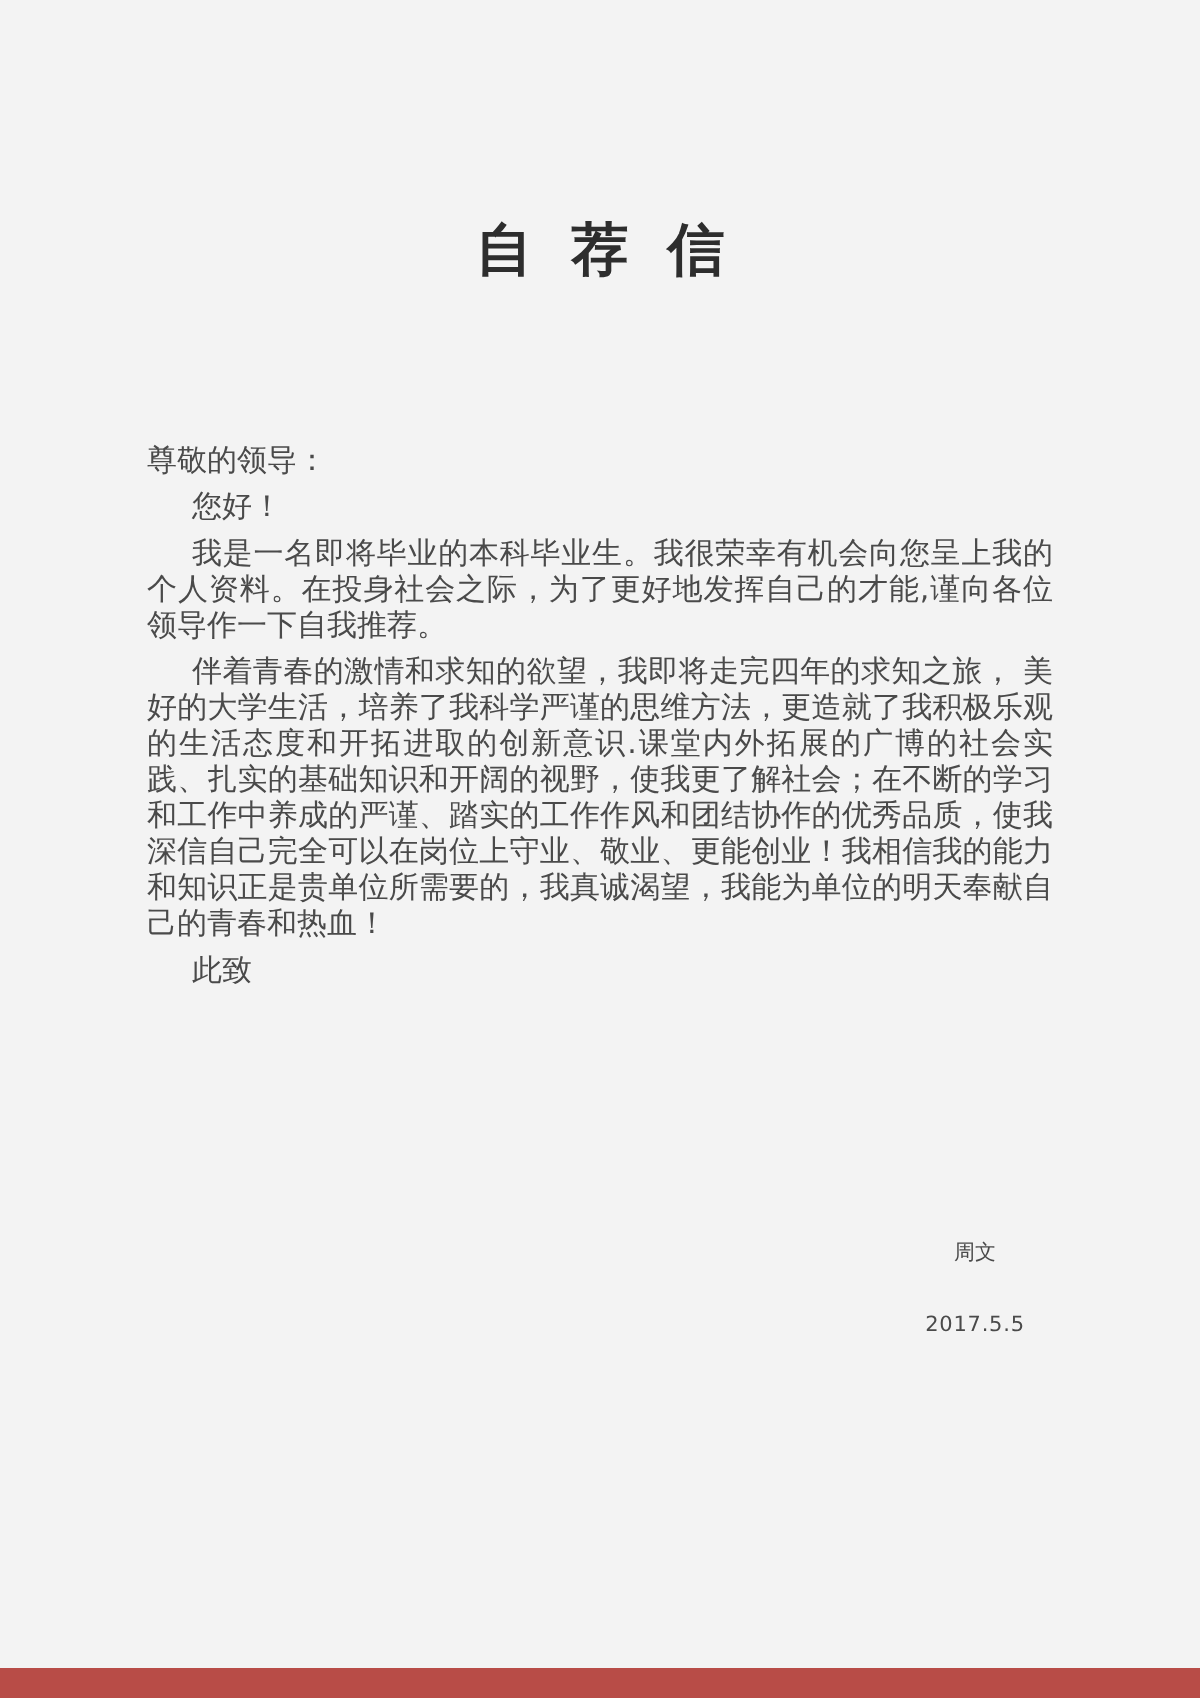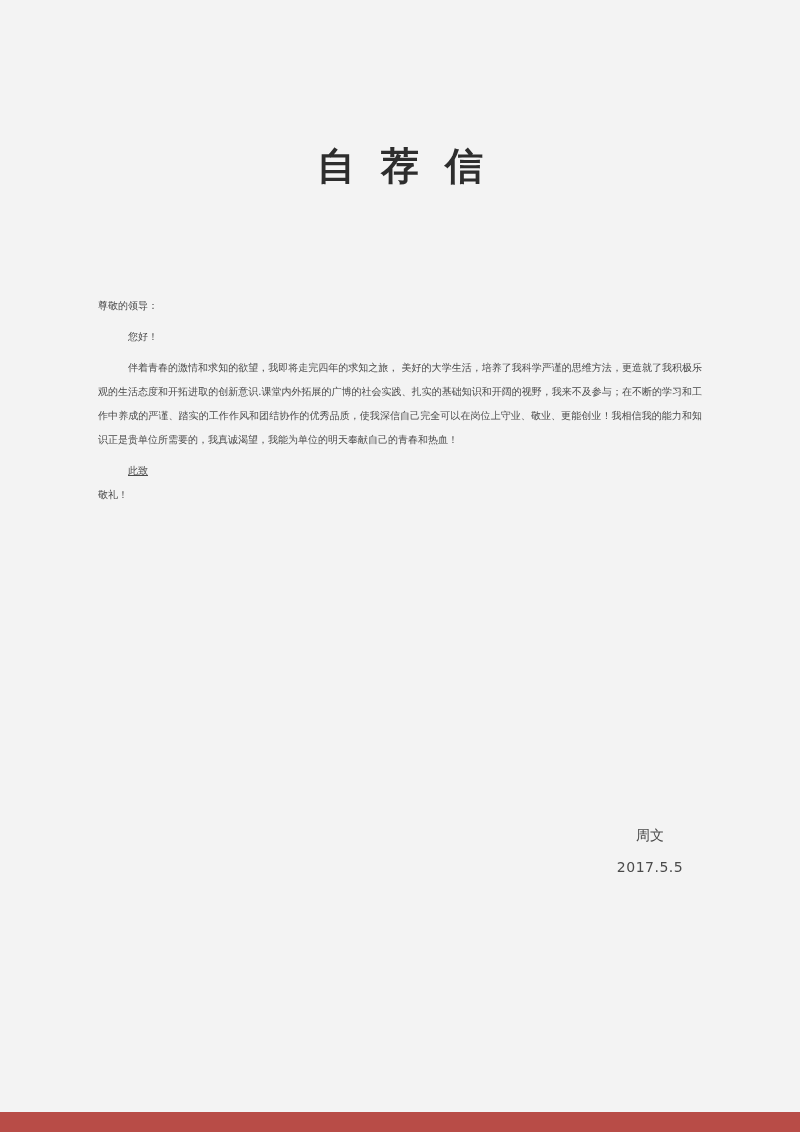--- a/index.html
+++ b/index.html
@@ -26,76 +26,75 @@
       color: #2d2d2d;
       letter-spacing: 26px;
       text-indent: 26px;
       line-height: 56px;
     }
     .letter-body {
       position: absolute;
       top: 294px;
       left: 98px;
       width: 604px;
-      font-size: 10px;
+      font-size: 20px;
       line-height: 24px;
       text-align: justify;
     }
     .salutation {
       margin: 0 0 7px 0;
     }
     .para {
       margin: 0 0 7px 0;
       text-indent: 30px;
     }
     .closing-1 {
       margin: 0;
       text-indent: 30px;
-      text-decoration: underline;
     }
     .closing-2 {
       margin: 0;
     }
     .signature {
       position: absolute;
       top: 811px;
       left: 600px;
       width: 100px;
       text-align: center;
       font-size: 14px;
       line-height: 24px;
     }
     .signature .name {
       margin-left: 0px;
       margin-top: 12px;
     }
     .signature .date {
-      margin-top: 8px;
+      margin-top: 24px;
       letter-spacing: 0.5px;
     }
     .footer-bar {
       position: absolute;
       left: 0;
       top: 1112px;
       width: 800px;
       height: 20px;
       background: #b84c47;
     }
   </style>
 </head>
 <body>
 
 <div class="page-title">自荐信</div>
 
 <div class="letter-body">
   <p class="salutation">尊敬的领导：</p>
   <p class="para">您好！</p>
-  <p class="para">伴着青春的激情和求知的欲望，我即将走完四年的求知之旅， 美好的大学生活，培养了我科学严谨的思维方法，更造就了我积极乐观的生活态度和开拓进取的创新意识.课堂内外拓展的广博的社会实践、扎实的基础知识和开阔的视野，我来不及参与；在不断的学习和工作中养成的严谨、踏实的工作作风和团结协作的优秀品质，使我深信自己完全可以在岗位上守业、敬业、更能创业！我相信我的能力和知识正是贵单位所需要的，我真诚渴望，我能为单位的明天奉献自己的青春和热血！</p>
+  <p class="para">我是一名即将毕业的本科毕业生。我很荣幸有机会向您呈上我的个人资料。在投身社会之际，为了更好地发挥自己的才能,谨向各位领导作一下自我推荐。</p>
+  <p class="para">伴着青春的激情和求知的欲望，我即将走完四年的求知之旅， 美好的大学生活，培养了我科学严谨的思维方法，更造就了我积极乐观的生活态度和开拓进取的创新意识.课堂内外拓展的广博的社会实践、扎实的基础知识和开阔的视野，使我更了解社会；在不断的学习和工作中养成的严谨、踏实的工作作风和团结协作的优秀品质，使我深信自己完全可以在岗位上守业、敬业、更能创业！我相信我的能力和知识正是贵单位所需要的，我真诚渴望，我能为单位的明天奉献自己的青春和热血！</p>
   <p class="closing-1">此致</p>
-  <p class="closing-2">敬礼！</p>
 </div>
 
 <div class="signature">
   <div class="name">周文</div>
   <div class="date">2017.5.5</div>
 </div>
 
 <div class="footer-bar"></div>
 
 </body></html>

